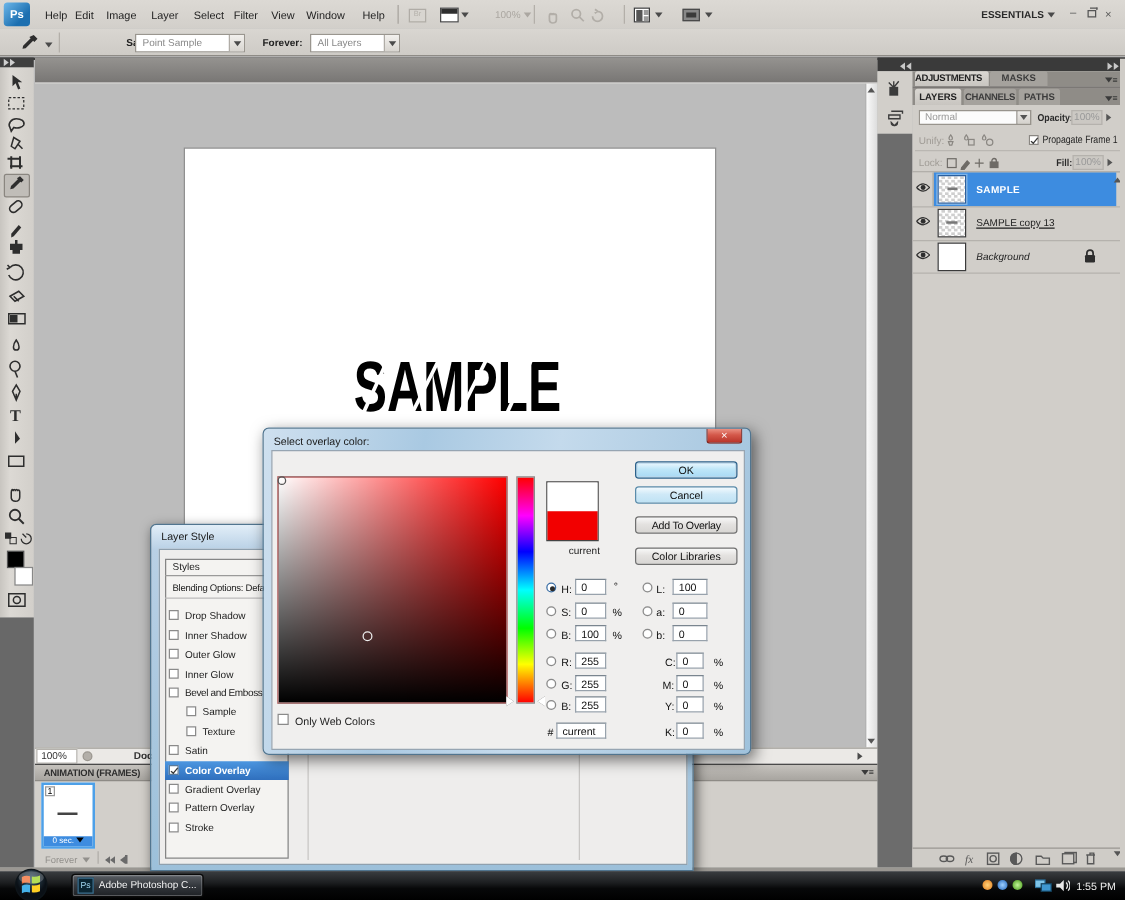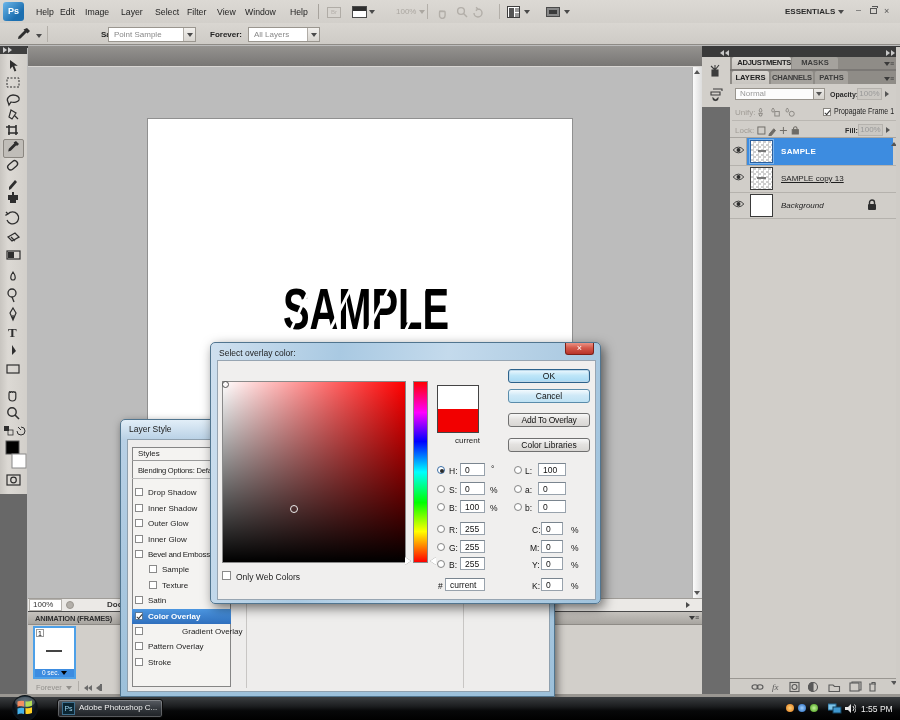--- a/index.html
+++ b/index.html
@@ -180,21 +180,21 @@
     <path d="M9,35 h9 v3 h-9 z M11,32 h9 v2"></path>
     <path d="M11,41 a2.5,2.5 0 1,0 5,0 l-2.5,2.5 z" fill="#3c3c3c"></path>
   </g>
 </svg>
 </div>
 <div class="abs" style="left:702px;top:107px;width:28px;height:587px;background:#6c6c6c;"></div>
 
 <div class="abs" style="left:730px;top:57px;width:170px;height:637px;background:#d1cec9;"></div>
 
 <div class="abs" style="left:730px;top:57px;width:170px;height:12px;background:#8f8c87;"></div>
-<div class="abs b" style="left:732px;top:57px;width:59px;height:12px;background:linear-gradient(#dad7d2,#c8c5c0);border-radius:2px 2px 0 0;font-size:7.6px;line-height:12px;text-align:right;color:#222;letter-spacing:-0.3px;">ADJUSTMENTS</div>
+<div class="abs b" style="left:732px;top:57px;width:59px;height:12px;background:linear-gradient(#dad7d2,#c8c5c0);border-radius:2px 2px 0 0;font-size:7.6px;line-height:12px;text-align:left;color:#222;letter-spacing:-0.3px;">ADJUSTMENTS</div>
 <div class="abs b" style="left:792px;top:57px;width:46px;height:12px;background:#a5a29d;border-radius:2px 2px 0 0;font-size:7.6px;line-height:12px;text-align:center;color:#3c3c3c;">MASKS</div>
 <div class="abs" style="left:884px;top:59px;"><span class="td" style="border-top-color:#3a3a3a;"></span><span style="font-size:7px;color:#3a3a3a;">≡</span></div>
 <div class="abs" style="left:730px;top:69px;width:170px;height:2px;background:#7b7875;"></div>
 
 <div class="abs" style="left:730px;top:71px;width:170px;height:13px;background:#8f8c87;"></div>
 <div class="abs b" style="left:732px;top:71px;width:37px;height:13px;background:linear-gradient(#dad7d2,#c8c5c0);border-radius:2px 2px 0 0;font-size:7.6px;line-height:13px;text-align:center;color:#222;">LAYERS</div>
 <div class="abs b" style="left:771px;top:71px;width:42px;height:13px;background:#a5a29d;border-radius:2px 2px 0 0;font-size:7.6px;line-height:13px;text-align:center;color:#3c3c3c;letter-spacing:-0.3px;">CHANNELS</div>
 <div class="abs b" style="left:815px;top:71px;width:33px;height:13px;background:#a5a29d;border-radius:2px 2px 0 0;font-size:7.6px;line-height:13px;text-align:center;color:#3c3c3c;">PATHS</div>
 <div class="abs" style="left:884px;top:74px;"><span class="td" style="border-top-color:#3a3a3a;"></span><span style="font-size:7px;color:#3a3a3a;">≡</span></div>
 
@@ -317,21 +317,21 @@
     <div class="abs" style="left:17px;top:98px;width:8px;height:8px;background:#fff;border:1px solid #8a8a8a;"></div>
         <div class="abs" style="left:30px;top:98px;">Texture</div>
     <div class="abs" style="left:3px;top:113px;width:8px;height:8px;background:#fff;border:1px solid #8a8a8a;"></div>
         <div class="abs" style="left:16px;top:113px;">Satin</div>
     <div class="abs" style="left:0;top:126px;width:99px;height:15px;background:linear-gradient(#4c96e0,#2f6fbd);"></div>
     <div class="abs" style="left:3px;top:129px;width:8px;height:8px;background:#fff;border:1px solid #5a7a9a;">
           <span class="chk" style="position:absolute;left:2px;top:0;"></span>
         </div>
         <div class="abs b" style="left:16px;top:129px;color:#fff;">Color Overlay</div>
     <div class="abs" style="left:3px;top:144px;width:8px;height:8px;background:#fff;border:1px solid #8a8a8a;"></div>
-        <div class="abs" style="left:16px;top:144px;margin-left:34px;">Gradient Overlay</div>
+        <div class="abs" style="left:16px;top:144px;">Gradient Overlay</div>
     <div class="abs" style="left:3px;top:159px;width:8px;height:8px;background:#fff;border:1px solid #8a8a8a;"></div>
         <div class="abs" style="left:16px;top:159px;">Pattern Overlay</div>
     <div class="abs" style="left:3px;top:175px;width:8px;height:8px;background:#fff;border:1px solid #8a8a8a;"></div>
         <div class="abs" style="left:16px;top:175px;">Stroke</div>
   </div>
   <div class="abs" style="left:125px;top:24px;width:1px;height:244px;background:#c8c6c4;"></div>
   <div class="abs" style="left:342px;top:24px;width:1px;height:244px;background:#c8c6c4;"></div>
 </div>
 
 <div class="abs" id="pickerdlg" style="left:210px;top:342px;width:391px;height:262px;background:linear-gradient(100deg,#cfe0ef,#a9c9e2 30%,#c4daec 55%,#9fc2dc);border:1px solid #51758f;border-radius:5px;box-shadow:3px 4px 12px rgba(0,0,0,.55);">

